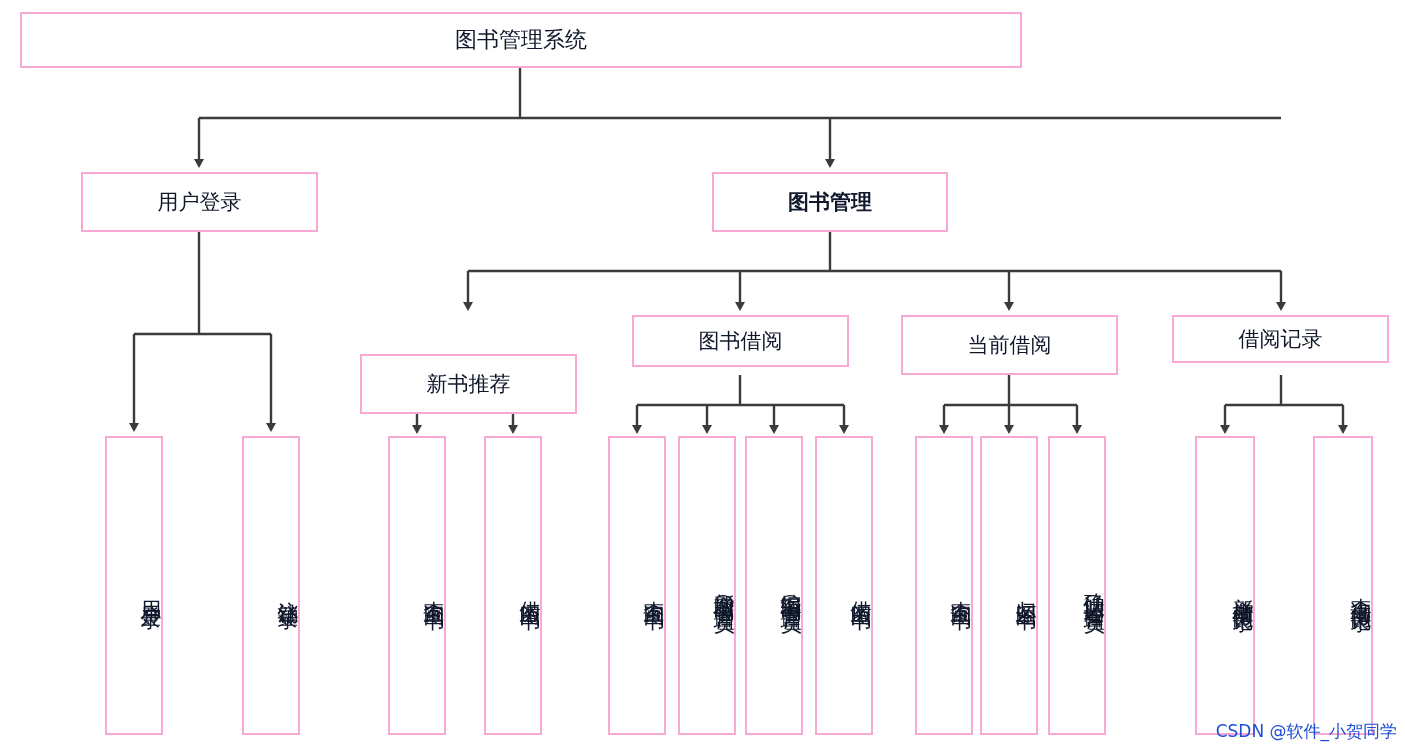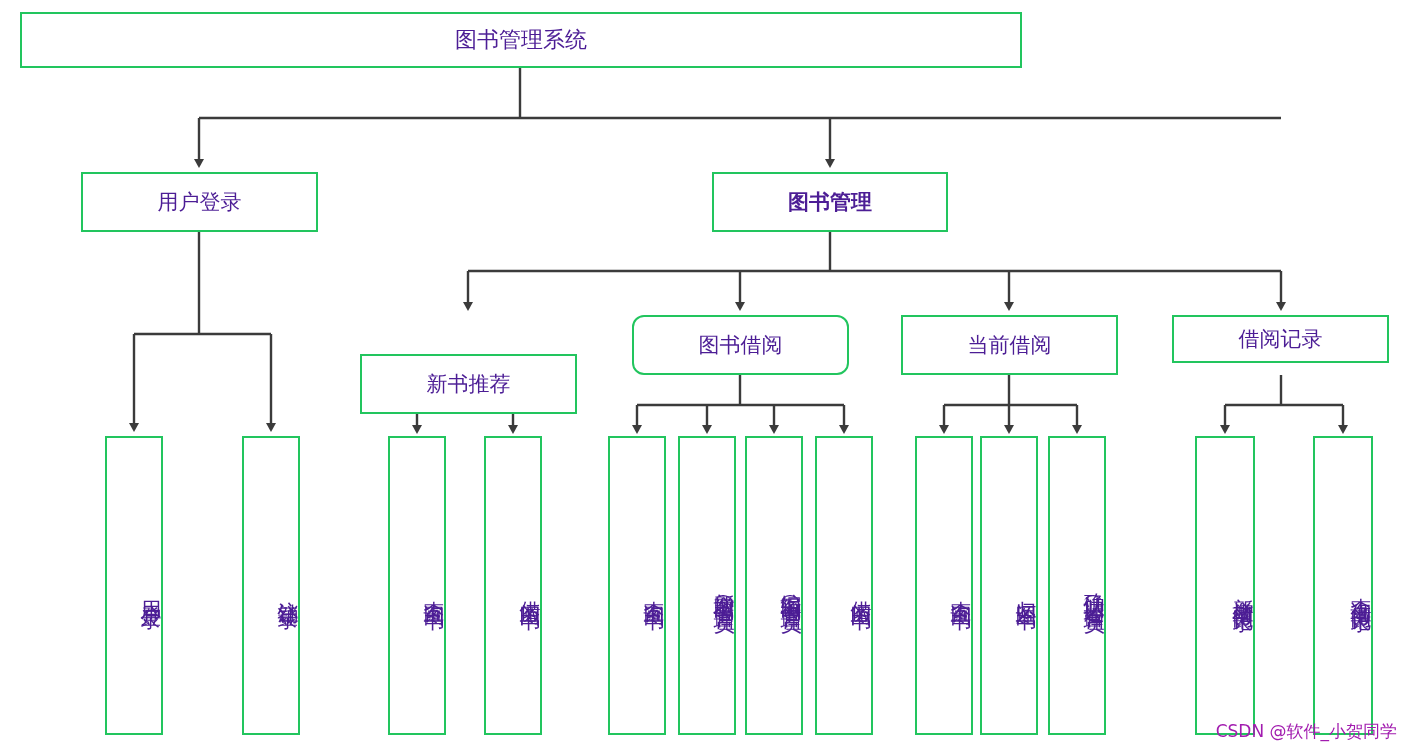--- a/index.html
+++ b/index.html
@@ -23,25 +23,25 @@
     left: 0;
     top: 0;
     width: 1405px;
     height: 747px;
     pointer-events: none;
   }
   .node {
     position: absolute;
     box-sizing: border-box;
     background: #ffffff;
-    border: 2px solid #22c55e;
+    border: 2px solid #f9a8d4;
     display: flex;
     align-items: center;
     justify-content: center;
-    color: #4c1d95;
+    color: #0f172a;
     z-index: 2;
   }
   .node.root {
     font-size: 22px;
   }
   .node.lvl2 {
     font-size: 21px;
   }
   .node.lvl3 {
     font-size: 21px;
@@ -62,21 +62,21 @@
   }
   .node.leaf .label {
     writing-mode: vertical-rl;
     text-orientation: upright;
   }
   #watermark {
     position: absolute;
     right: 8px;
     bottom: 4px;
     font-size: 17px;
-    color: #a21caf;
+    color: #1d4ed8;
     z-index: 5;
     white-space: nowrap;
     font-family: "DejaVu Sans", "Liberation Sans", sans-serif;
   }
 </style>
 </head>
 <body>
 
 <div id="canvas">
 
@@ -137,21 +137,21 @@
   <div class="node lvl2" style="left:81px; top:172px; width:237px; height:60px;">
     <span class="label">用户登录</span>
   </div>
   <div class="node lvl2" style="left:712px; top:172px; width:236px; height:60px;font-weight:bold;">
     <span class="label">图书管理</span>
   </div>
 
   <div class="node lvl3" style="left:360px; top:315px; width:217px; height:60px;margin-top:39px;">
     <span class="label">新书推荐</span>
   </div>
-  <div class="node lvl3" style="left:632px; top:315px; width:217px; height:60px;border-radius:12px;">
+  <div class="node lvl3" style="left:632px; top:315px; width:217px; height:52px;">
     <span class="label">图书借阅</span>
   </div>
   <div class="node lvl3" style="left:901px; top:315px; width:217px; height:60px;">
     <span class="label">当前借阅</span>
   </div>
   <div class="node lvl3" style="left:1172px; top:315px; width:217px; height:48px;">
     <span class="label">借阅记录</span>
   </div>
 
   <div class="node leaf" style="left:105px; top:436px; width:58px; height:299px;">

